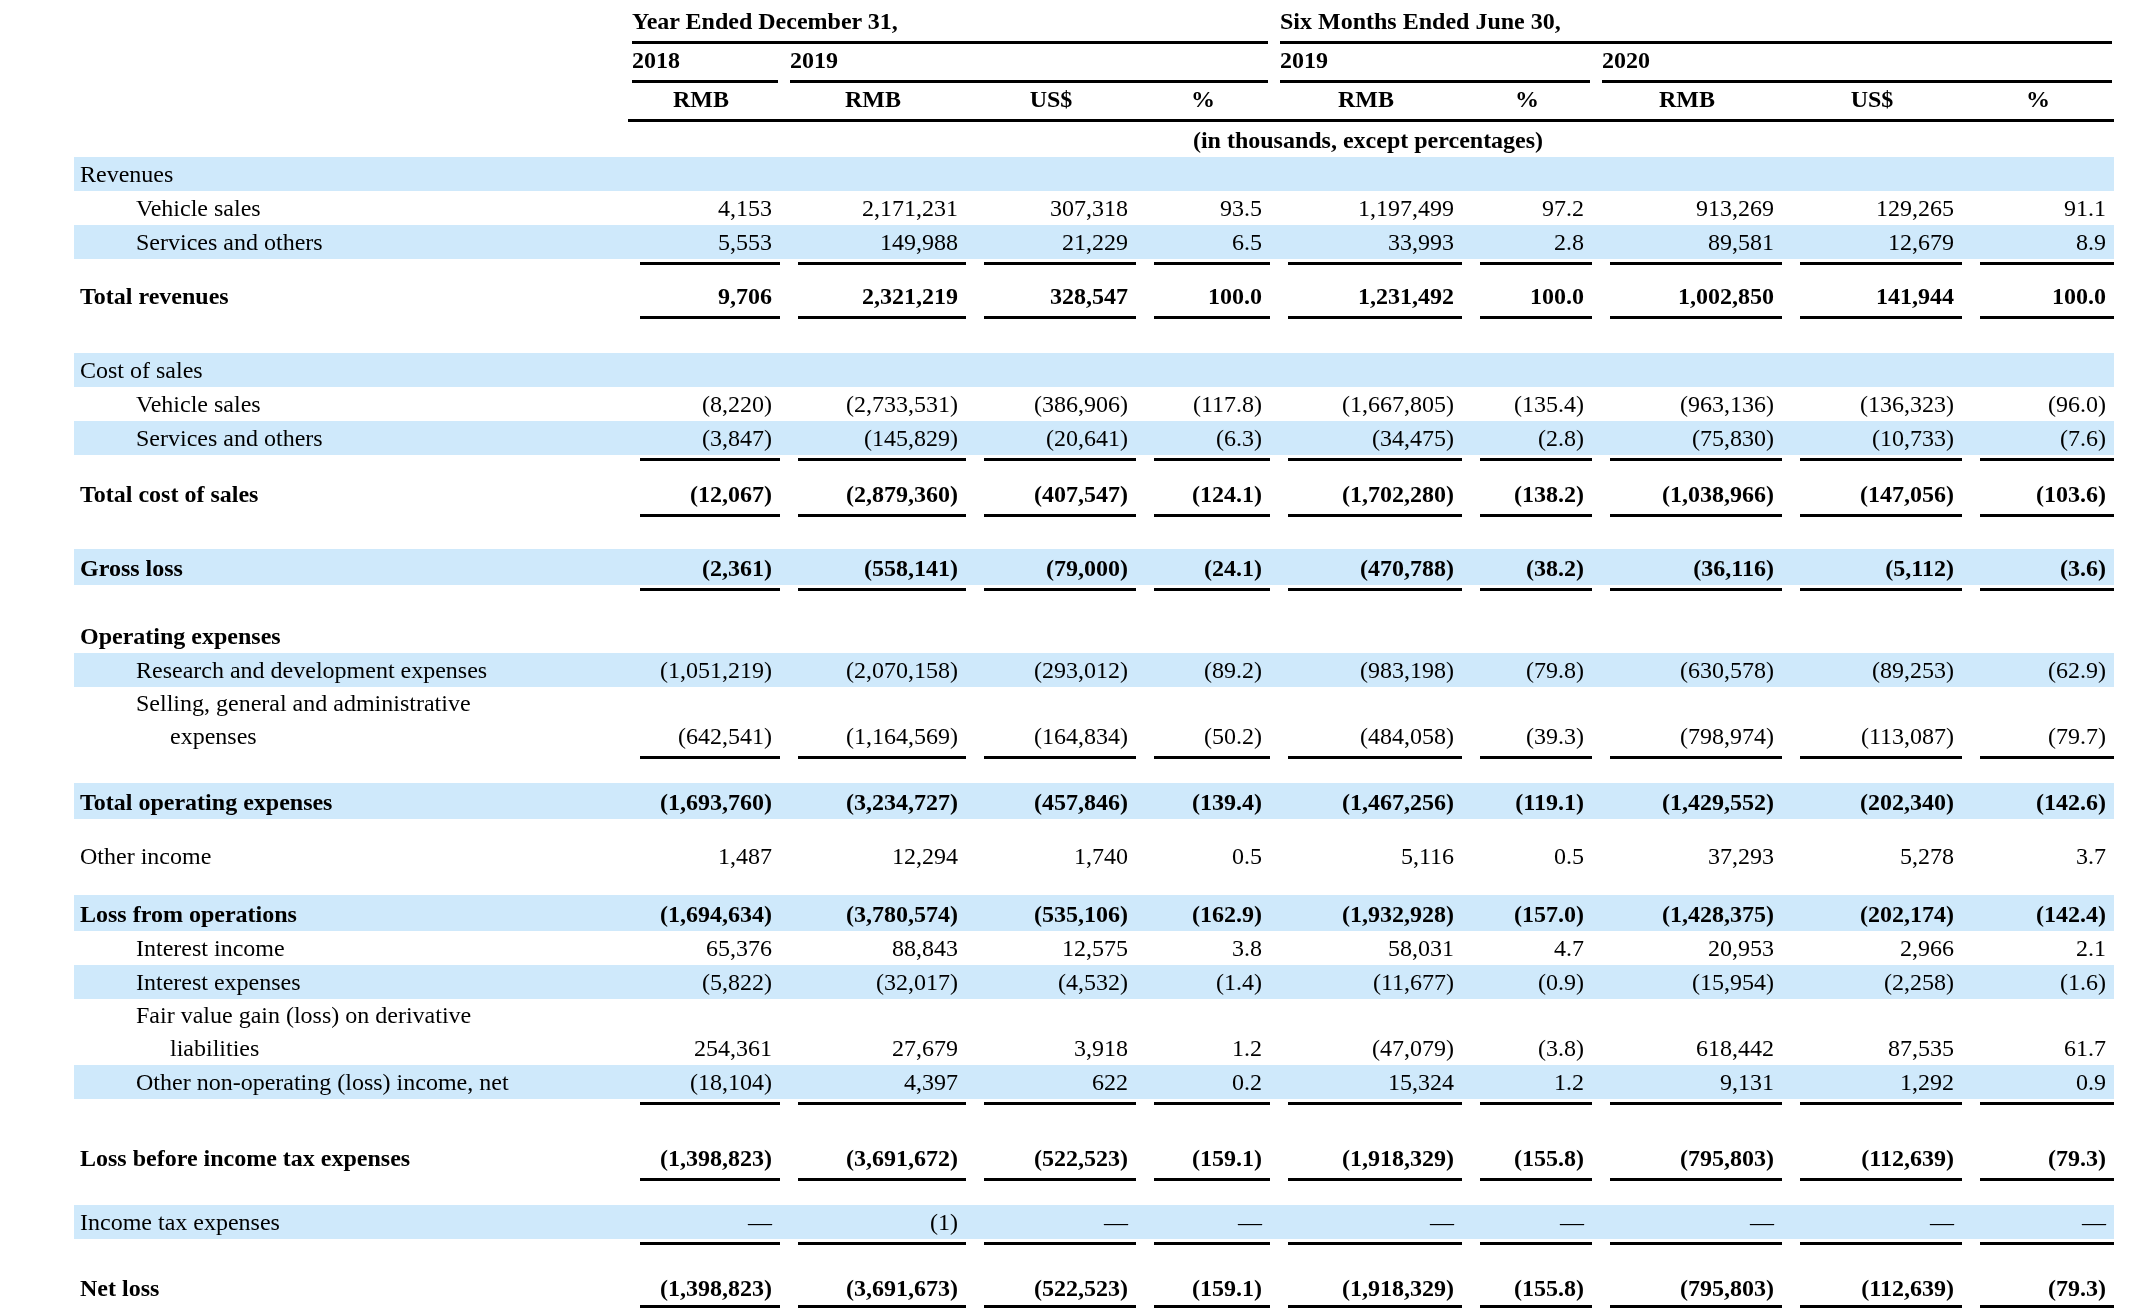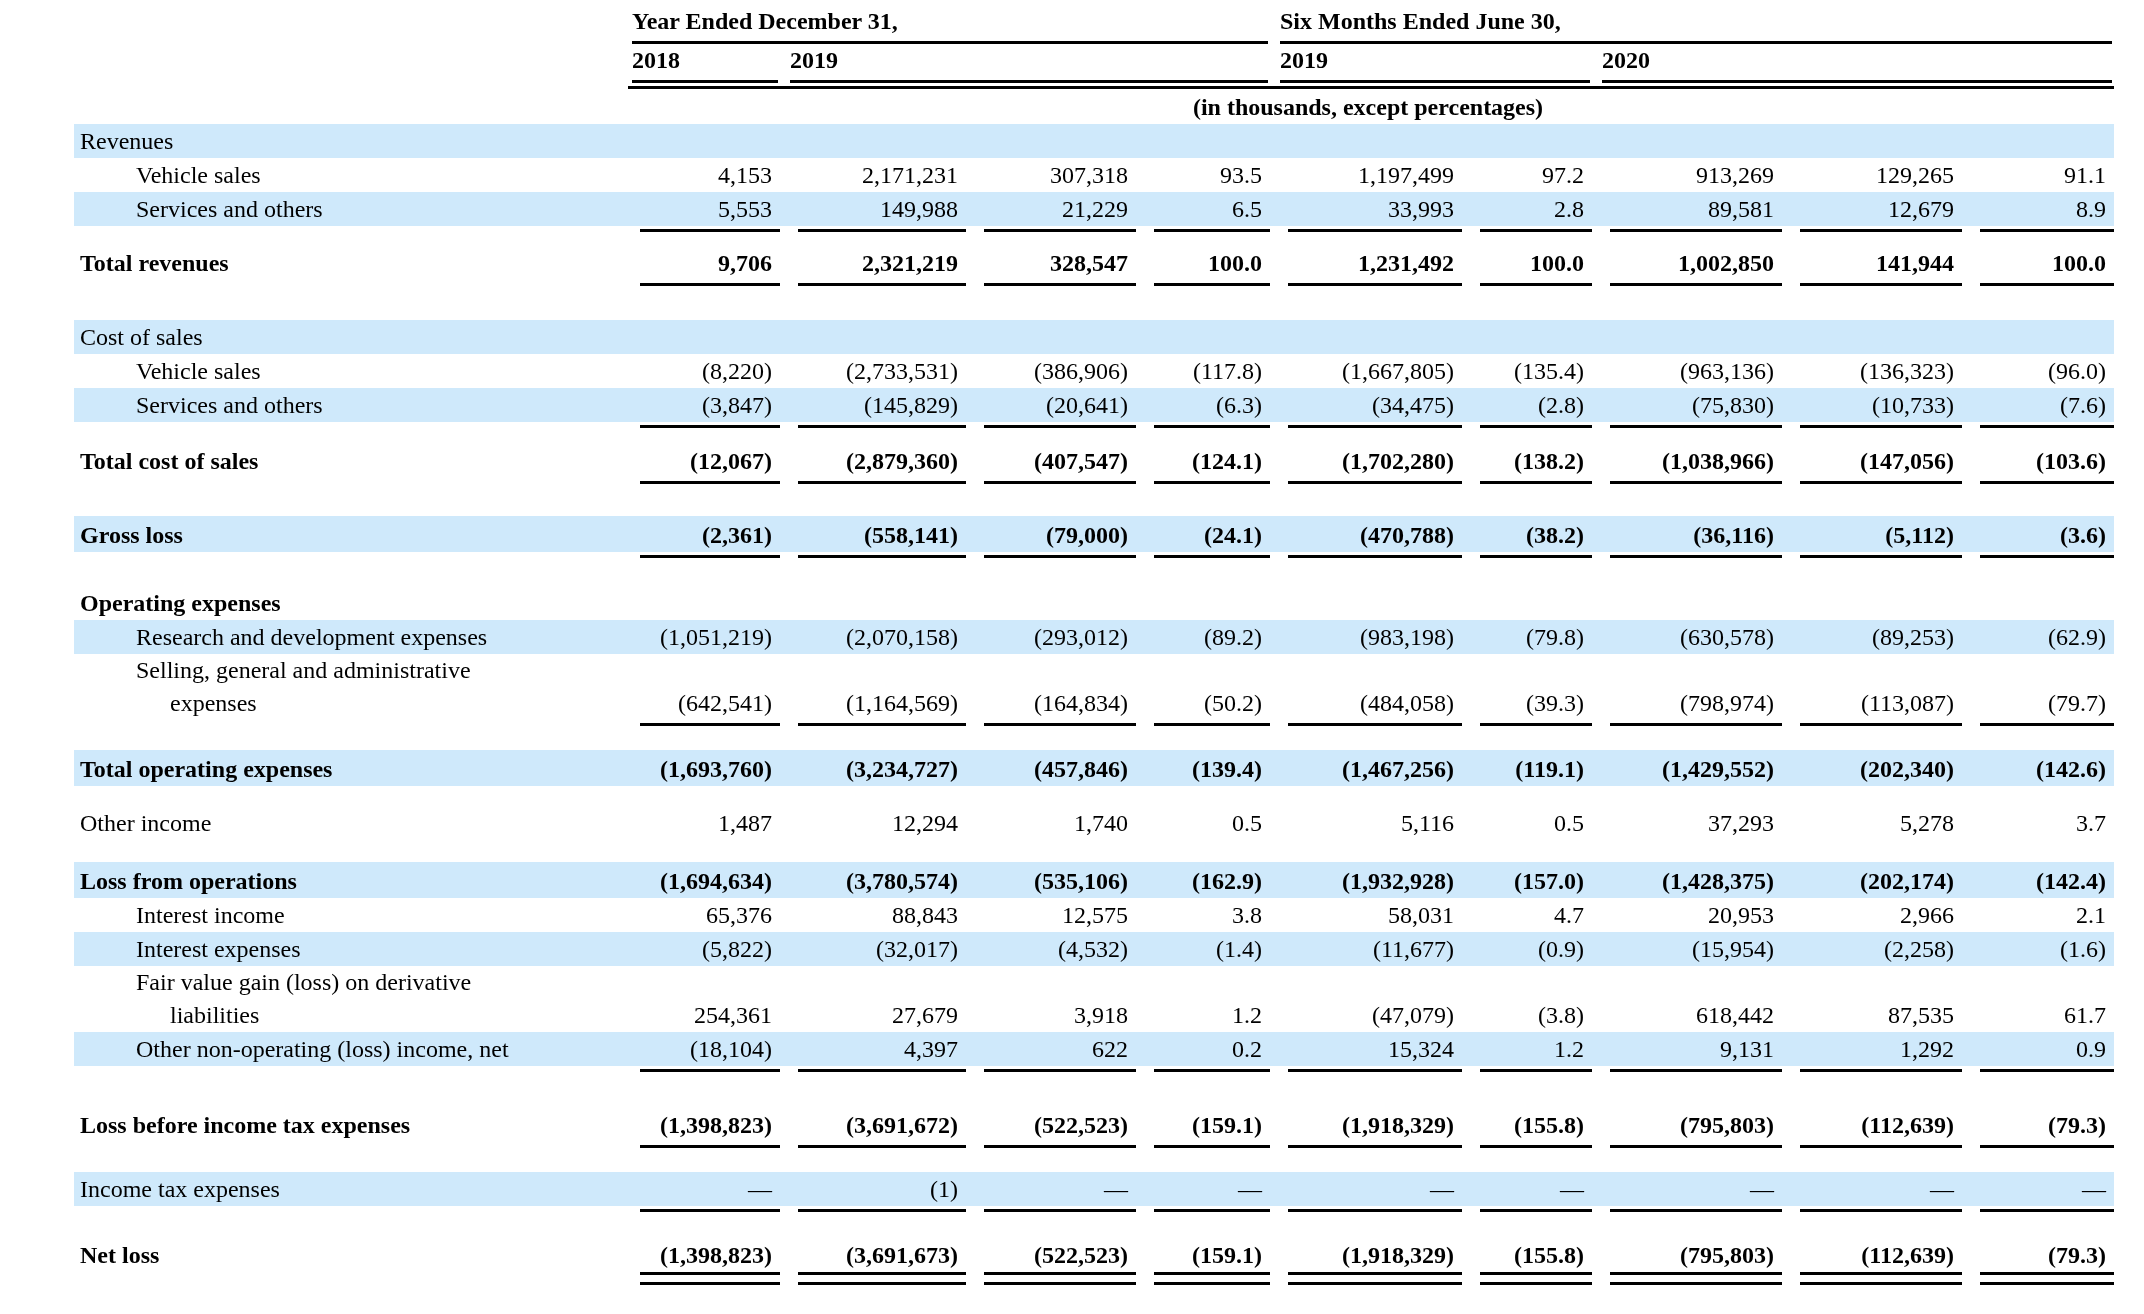--- a/index.html
+++ b/index.html
@@ -84,20 +84,32 @@
       <div class="rulewrap">2019</div>
     </td>
     <td colspan="2">
       <div class="rulewrap">2019</div>
     </td>
     <td colspan="3">
       <div class="rulewrap">2020</div>
     </td>
   </tr>
 
+  <tr class="chead">
+    <td></td>
+    <td class="cur">RMB</td>
+    <td class="cur">RMB</td>
+    <td class="cur">US$</td>
+    <td class="cur">%</td>
+    <td class="cur">RMB</td>
+    <td class="cur">%</td>
+    <td class="cur">RMB</td>
+    <td class="cur">US$</td>
+    <td class="cur">%</td>
+  </tr>
 
   <tr class="longrule-row">
     <td></td>
     <td colspan="9">
           <div class="longrule"></div>
         </td>
   </tr>
 
   <tr>
     <td></td>

